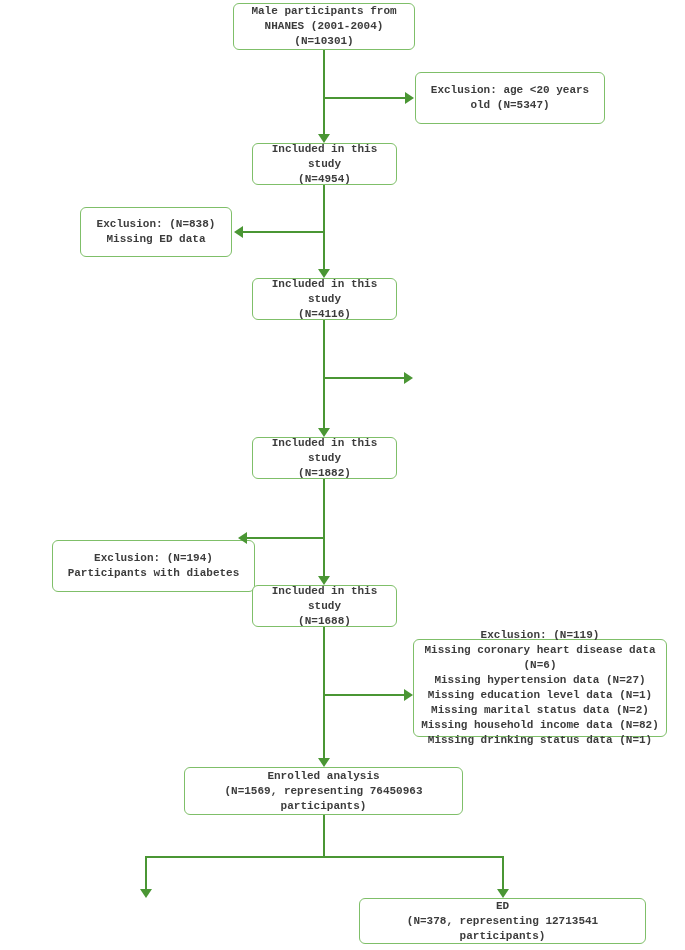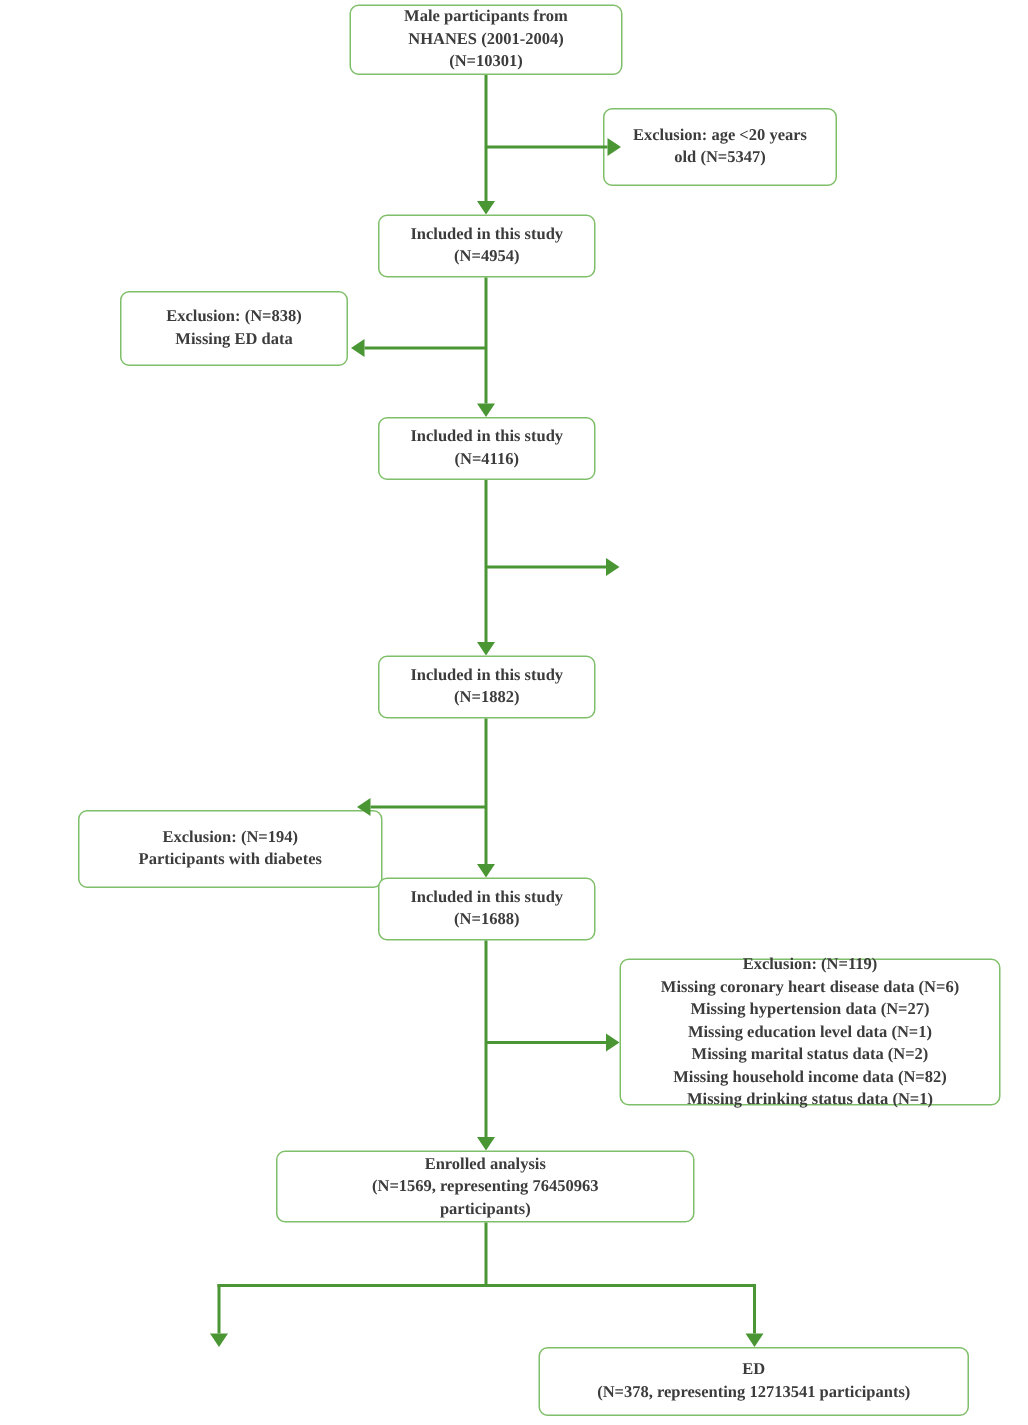--- a/index.html
+++ b/index.html
@@ -6,21 +6,21 @@
     --line:#4a9634;
     --border:#7fbf69;
     --text:#3c3c3c;
     --bg:#ffffff;
   }
   html,body{margin:0;padding:0;background:#fff;}
   .canvas{
     position:relative;
     width:685px;height:950px;
     background:var(--bg);
-    font-family:Liberation Serif, serif;
+    font-family:Liberation Mono, monospace;
     overflow:hidden;
   }
   .fbox{
     position:absolute;
     box-sizing:border-box;
     border:1.5px solid var(--border);
     border-radius:6px;
     background:#fff;
     display:flex;align-items:center;justify-content:center;
     text-align:center;
@@ -40,27 +40,27 @@
 </style>
 </head>
 <body>
 
 <div class="canvas">
 
   <div class="fbox" style="left:233px;top:3px;width:182px;height:47px;">Male participants from
 NHANES (2001-2004)
 (N=10301)</div>
 
-  <div class="fbox" style="left:402px;top:72px;width:156px;height:52px;">Exclusion: age &lt;20 years
+  <div class="fbox" style="left:415px;top:72px;width:190px;height:52px;">Exclusion: age &lt;20 years
 old (N=5347)</div>
 
   <div class="fbox" style="left:252px;top:143px;width:145px;height:42px;">Included in this study
 (N=4954)</div>
 
-  <div class="fbox" style="left:80px;top:194px;width:152px;height:50px;">Exclusion: (N=838)
+  <div class="fbox" style="left:80px;top:207px;width:152px;height:50px;">Exclusion: (N=838)
 Missing ED data</div>
 
   <div class="fbox" style="left:252px;top:278px;width:145px;height:42px;">Included in this study
 (N=4116)</div>
 
 
   <div class="fbox" style="left:252px;top:437px;width:145px;height:42px;">Included in this study
 (N=1882)</div>
 
   <div class="fbox" style="left:52px;top:540px;width:203px;height:52px;">Exclusion: (N=194)

